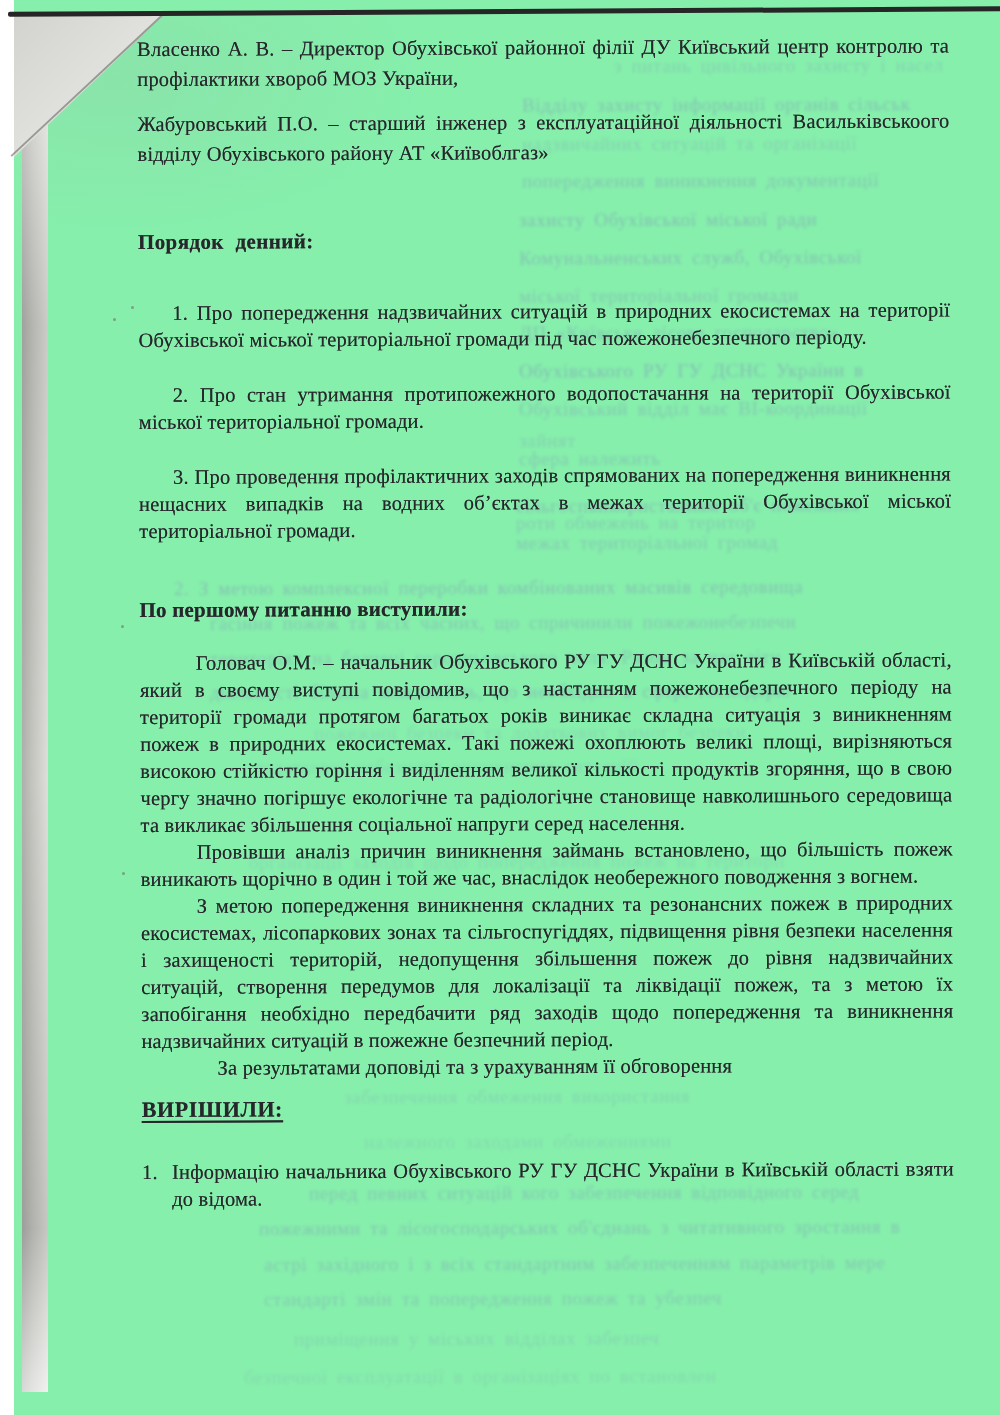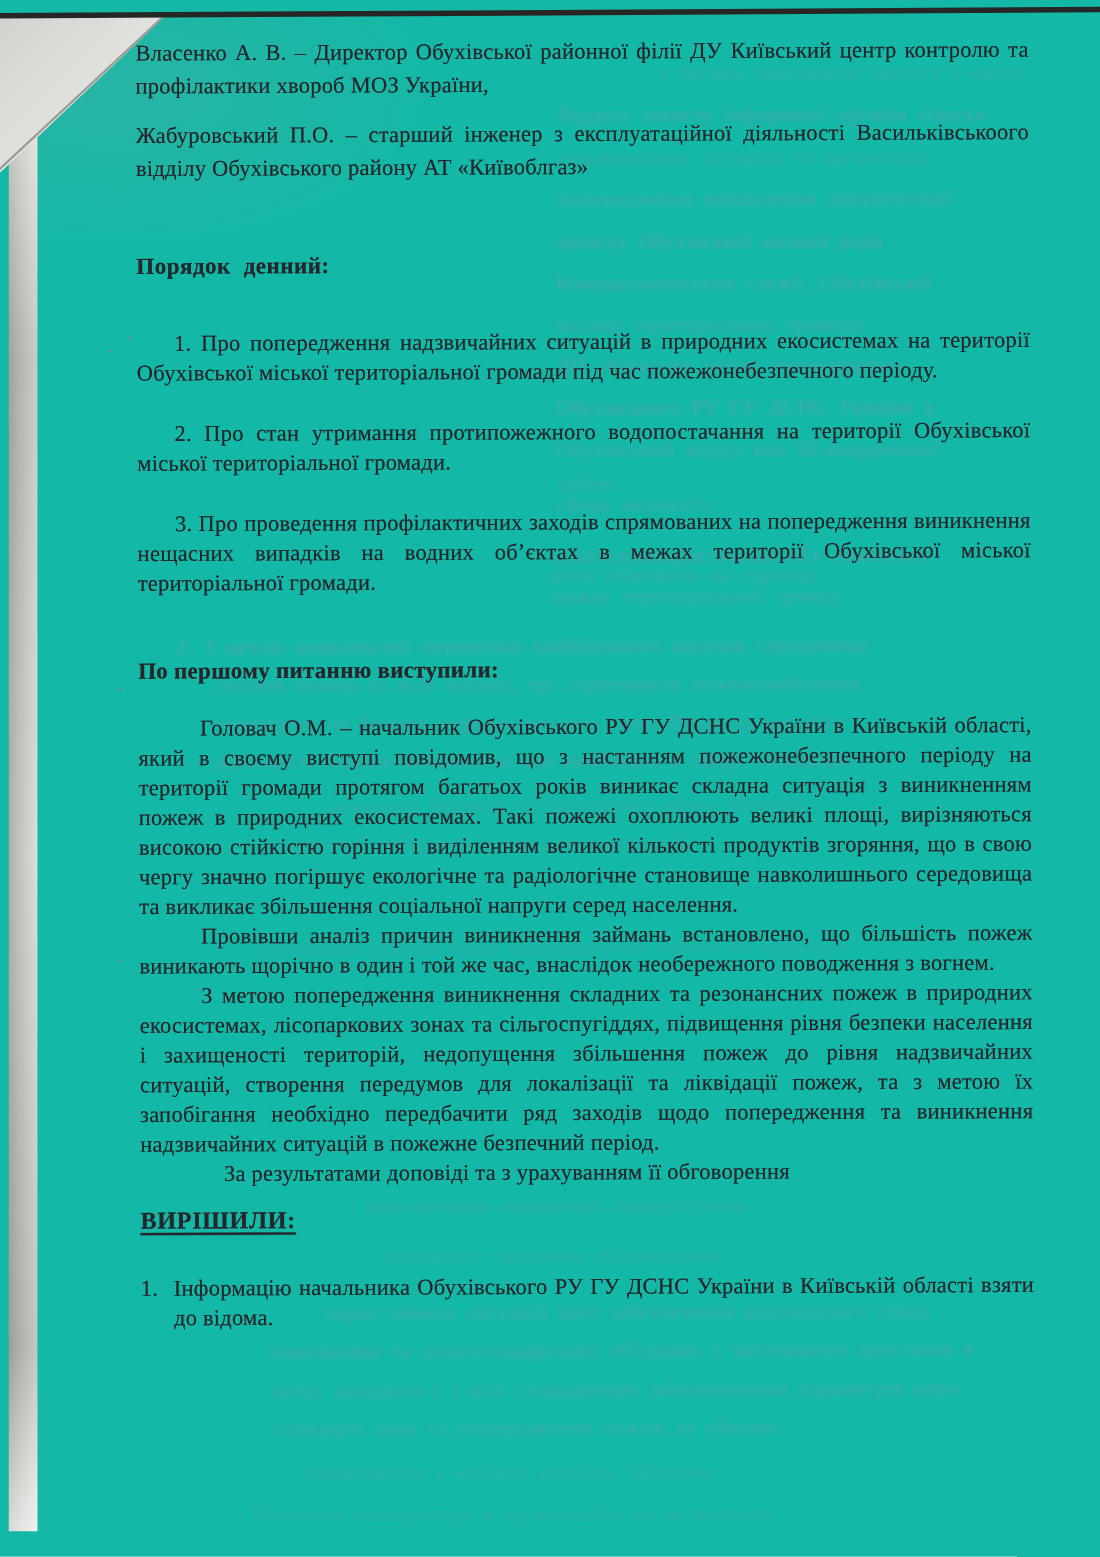--- a/index.html
+++ b/index.html
@@ -1,21 +1,21 @@
 <!DOCTYPE html>
 <html lang="uk"><head>
 <meta charset="utf-8">
 <style>
   html,body{margin:0;padding:0;}
   body{
     width:1000px;height:1415px;position:relative;overflow:hidden;
     background:#ffffff;
     font-family:"Liberation Serif","DejaVu Serif",serif;
   }
-  .scan-page{position:absolute;inset:0;background:#14b8a6;}
+  .scan-page{position:absolute;inset:0;background:#86efac;margin-left:14px;}
   
   .top-edge{
     position:absolute;top:9px;left:-6px;width:1016px;height:5px;
     background:#262626;transform:rotate(-0.32deg);border-radius:2px;z-index:4;
   }
   .corner-fold{
     position:absolute;top:13px;left:0;width:152px;height:144px;z-index:3;
     clip-path:polygon(0 0,100% 0,0 100%);
     background:linear-gradient(135deg,#d2d2ce 0%,#dfdfdb 45%,#ebebe7 100%);
   }

